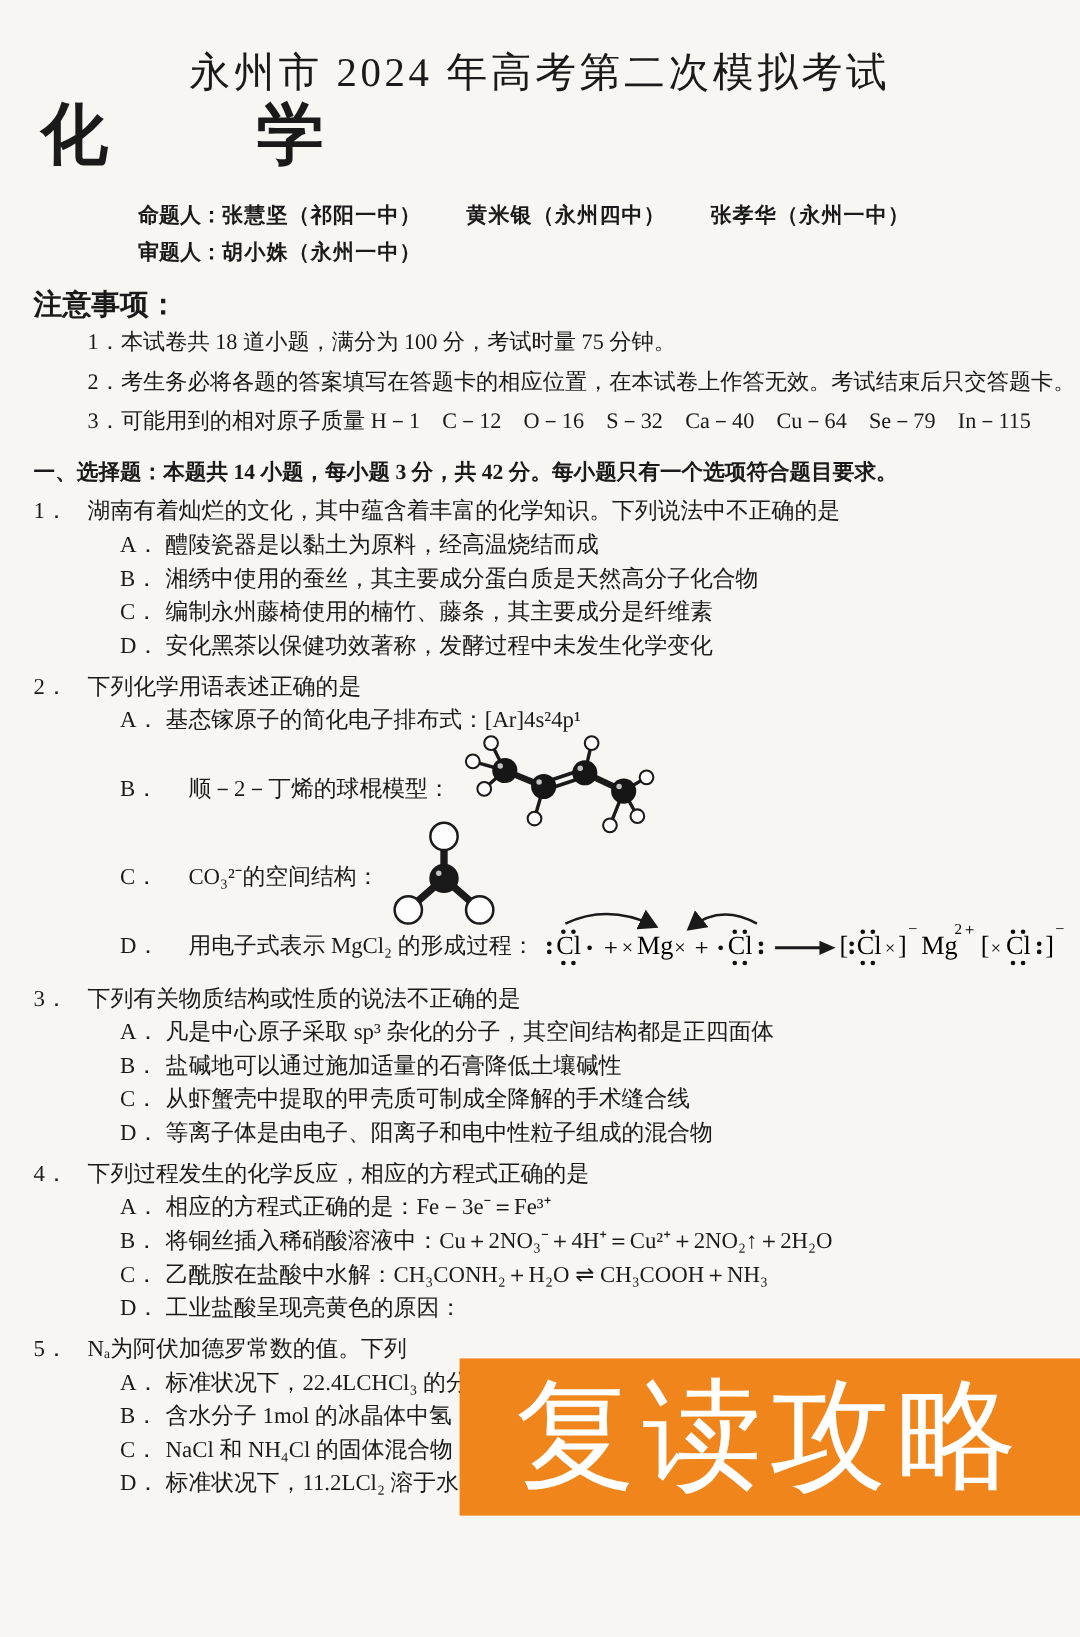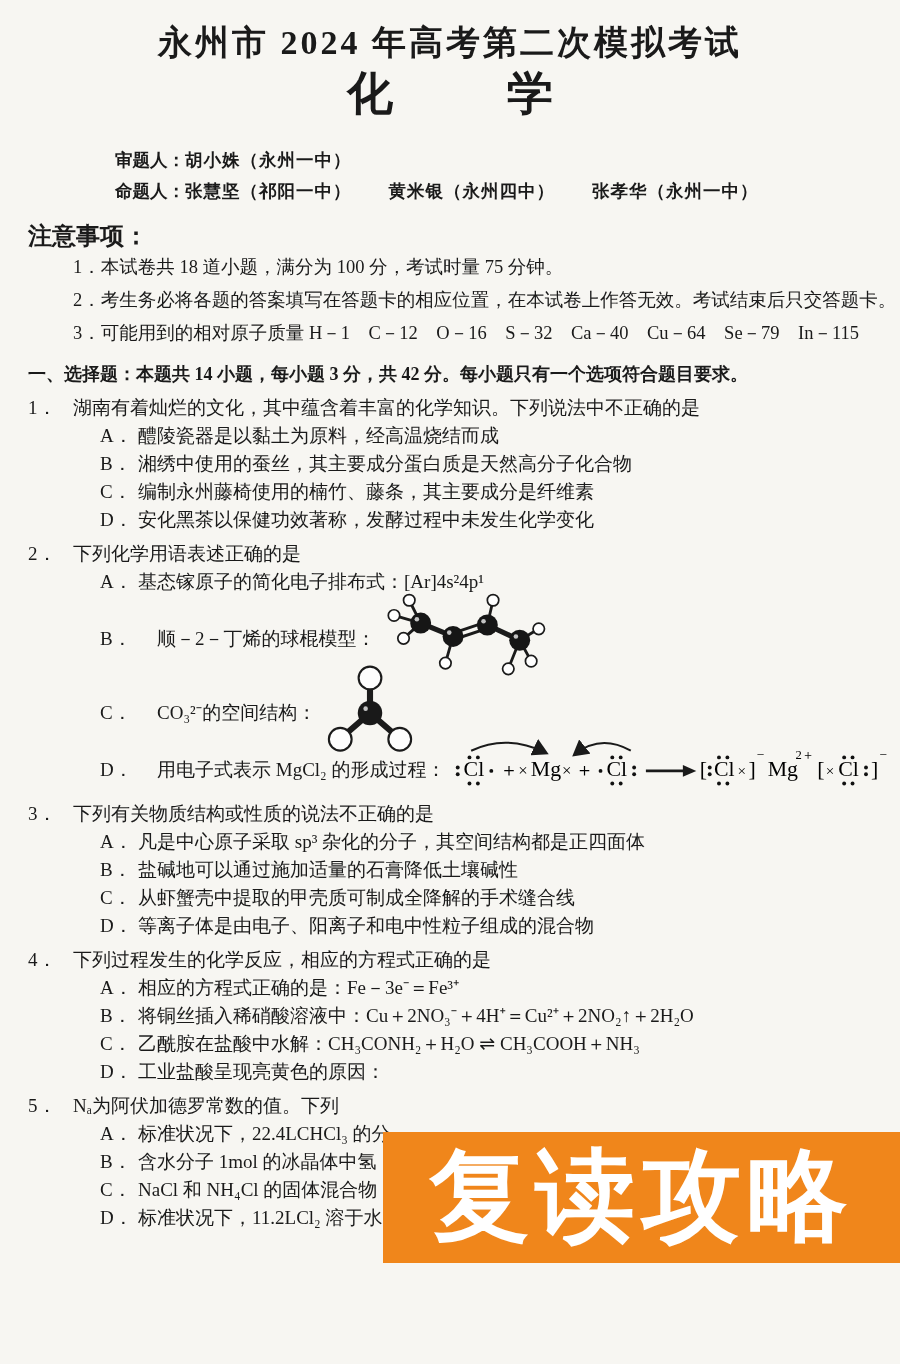--- a/index.html
+++ b/index.html
@@ -7,29 +7,28 @@
   .page{
     position:relative;
     width:900px;height:1364px;
     margin:0 auto;
     background:#f7f6f2;
     color:#1a1a1a;
     font-family:"Liberation Serif", serif;
     overflow:hidden;
   }
   .exam-title{
-    padding-top:21px;
+    padding-top:40px;
     text-align:center;
-    font-size:34px;font-weight:700;
+    font-size:34px;font-weight:400;
     letter-spacing:3px;
     line-height:44px;
   }
   .exam-subject{
-    text-align:center;
-    font-size:46px;font-weight:700;
+    font-size:56px;font-weight:700;
     letter-spacing:34px;
     text-indent:34px;
     line-height:58px;
   }
   .people{
     margin:22px 0 0 115px;
     font-size:17.5px;font-weight:700;
     line-height:31px;
   }
   .people .names{letter-spacing:1px;}
@@ -78,21 +77,21 @@
   svg.equation{width:452px;height:62px;margin-left:6px;margin-top:-10px;}
   svg text{font-family:"Liberation Serif", serif;}
   .watermark{
     position:absolute;
     left:383px;top:1132px;
     width:517px;height:131px;
     background:#F0861B;
     color:#FFFFFF;
     display:flex;align-items:center;justify-content:center;
     font-family:"Liberation Sans", sans-serif;
-    font-weight:700;
+    font-weight:400;
     font-size:100px;
     letter-spacing:6px;
     white-space:nowrap;
     overflow:hidden;
     z-index:10;
   }
   .page-footer{
     position:absolute;
     left:0;right:0;
     top:1322px;
@@ -104,22 +103,22 @@
 </style>
 </head>
 <body>
 
 <div class="page">
 
   <div class="exam-title">永州市 2024 年高考第二次模拟考试</div>
   <div class="exam-subject">化　学</div>
 
   <div class="people">
+    <div><span>命题人：</span><span class="names">张慧坚（祁阳一中）　　黄米银（永州四中）　　张孝华（永州一中）</span></div>
     <div><span>审题人：</span><span class="names">胡小姝（永州一中）</span></div>
-    <div><span>命题人：</span><span class="names">张慧坚（祁阳一中）　　黄米银（永州四中）　　张孝华（永州一中）</span></div>
   </div>
 
   <div class="notes-heading">注意事项：</div>
   <div class="note-item">1．本试卷共 18 道小题，满分为 100 分，考试时量 75 分钟。</div>
   <div class="note-item">2．考生务必将各题的答案填写在答题卡的相应位置，在本试卷上作答无效。考试结束后只交答题卡。</div>
   <div class="note-item">3．可能用到的相对原子质量 H－1　C－12　O－16　S－32　Ca－40　Cu－64　Se－79　In－115</div>
 
   <div class="section-heading">一、选择题：本题共 14 小题，每小题 3 分，共 42 分。每小题只有一个选项符合题目要求。</div>
 
   <div class="questions">

